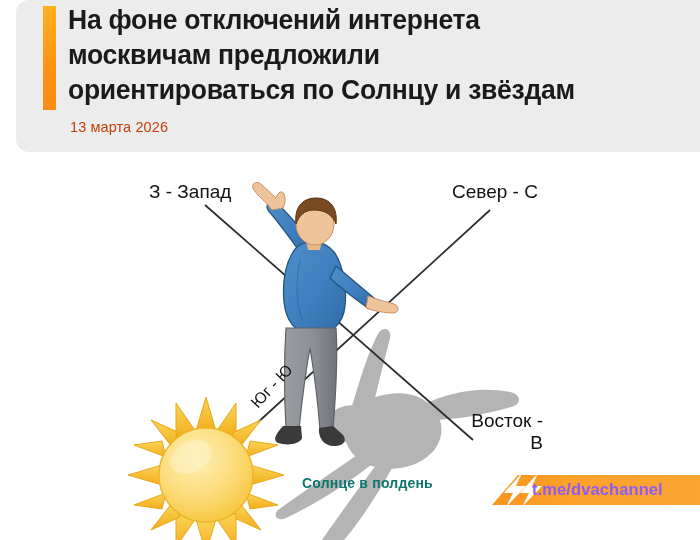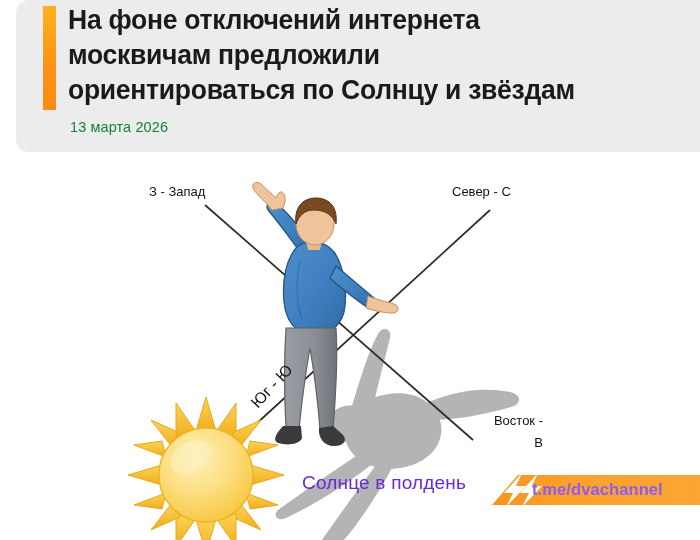--- a/index.html
+++ b/index.html
@@ -53,21 +53,21 @@
     transform: scaleX(0.965);
     transform-origin: left top;
     white-space: pre-line;
   }
   .date {
     position: absolute;
     left: 54px;
     top: 119px;
     font-size: 14.5px;
     font-weight: 400;
-    color: #15803d;
+    color: #c2410c;
     letter-spacing: 0.1px;
   }
 
   
   .illustration {
     position: absolute;
     left: 0;
     top: 152px;
     width: 700px;
     height: 388px;
@@ -77,40 +77,41 @@
     position: absolute;
     left: 0;
     top: 0;
     width: 700px;
     height: 388px;
     display: block;
   }
 
   .compass-label {
     position: absolute;
-    font-size: 13px;
+    font-size: 19px;
     font-weight: 400;
     color: #131313;
     white-space: nowrap;
     line-height: 22px;
   }
   .label-west  { left: 149px; top: 29px; }
   .label-north { left: 452px; top: 29px; }
   .label-east  { left: 463px; top: 258px; text-align: right; width: 80px; white-space: pre-line; }
   .label-south {
     left: 246px; top: 246px;
     transform: rotate(-47deg);
     transform-origin: left top;
     font-size: 16px;
   }
   .label-noon {
     left: 302px; top: 320px;
-    font-size: 19px;
-    color: #6d28d9;
+    font-size: 14px;
+    color: #0f766e;
     letter-spacing: 0.2px;
+    font-weight: bold;
   }
 
   
   .watermark {
     position: absolute;
     left: 492px;
     top: 475px;
     width: 208px;
     height: 30px;
     background: linear-gradient(90deg, #f7941e 0%, #fca12b 38%, #faa534 100%);

